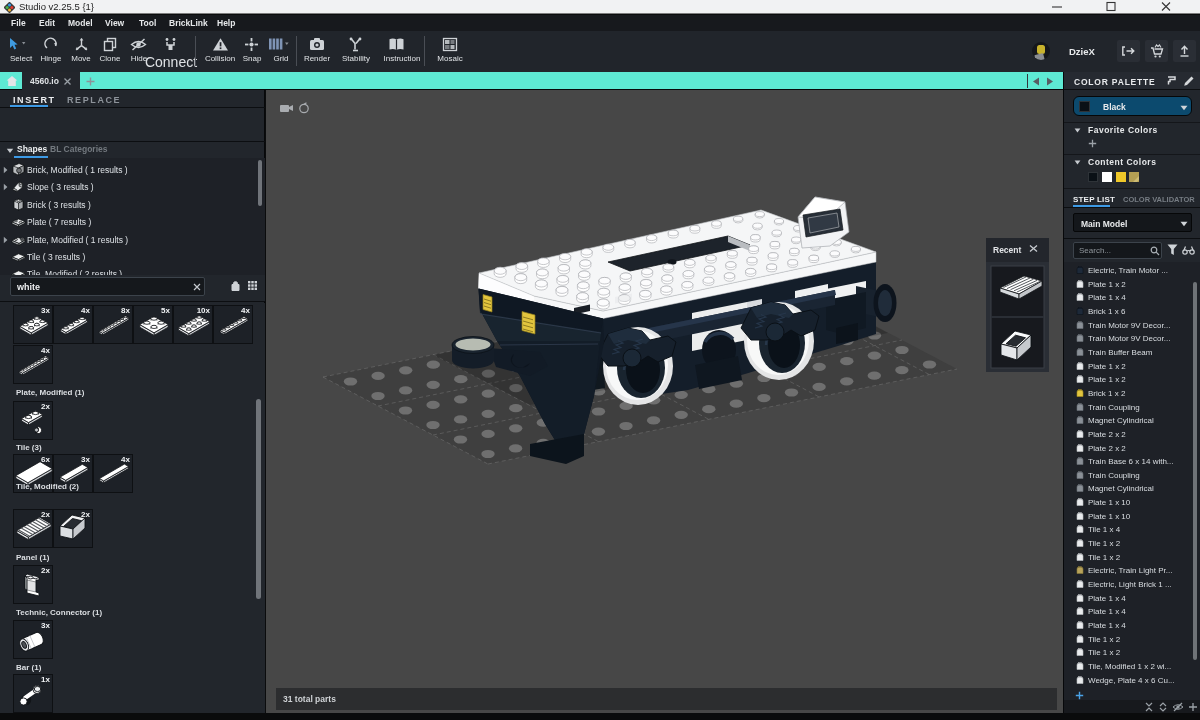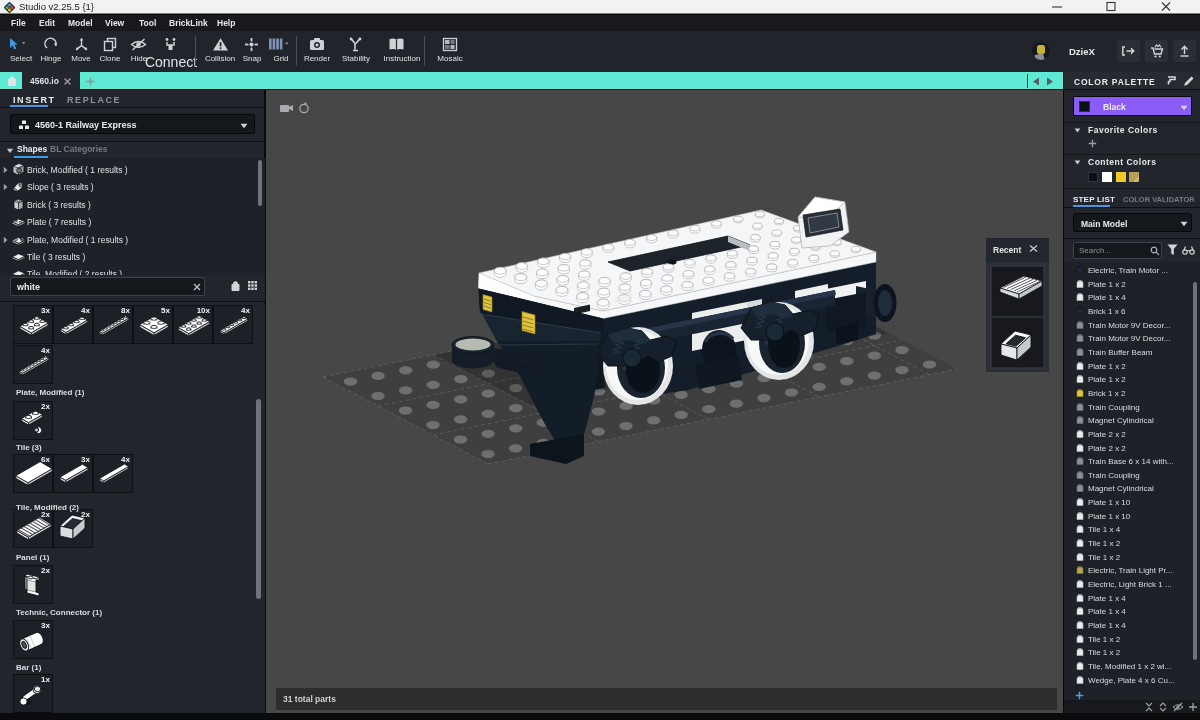--- a/index.html
+++ b/index.html
@@ -166,33 +166,20 @@
       </svg>
   <svg class="abs" style="left:1046px;top:5px" width="8" height="9" viewBox="0 0 8 9">
         <path d="M1 0.5 L7 4.5 L1 8.5 Z" fill="#585d64"></path>
       </svg>
 </div>
     <div class="abs" style="left:0;top:90px;width:265px;height:623px;background:#22262c;border-right:1px solid #07080a;">
 <span class="txt" style="left:13px;top:5px;font-size:9px;font-weight:bold;letter-spacing:1.6px;color:#eceef0;">INSERT</span>
 <span class="txt" style="left:67px;top:5px;font-size:9px;font-weight:bold;letter-spacing:1.6px;color:#8d939a;">REPLACE</span>
 <div class="abs" style="left:10px;top:15px;width:38px;height:2px;background:#3d9ae5;"></div>
 <div class="abs" style="left:0;top:17px;width:265px;height:1px;background:#0c0e11;"></div>
-<div class="abs" style="left:10px;top:24px;width:245px;height:20px;background:#14171b;border:1px solid #060708;border-radius:2px;">
-<svg class="abs" style="left:7px;top:4px" width="12" height="12" viewBox="0 0 12 12">
-          <g fill="#e8eaec">
-            <rect x="4" y="1.5" width="4" height="3.6" rx="0.5"></rect>
-            <rect x="1" y="6.5" width="4" height="3.6" rx="0.5"></rect>
-            <rect x="7" y="6.5" width="4" height="3.6" rx="0.5"></rect>
-          </g>
-        </svg>
-<span class="txt" style="left:24px;top:5px;font-size:9px;font-weight:bold;color:#e8eaec;">4560-1 Railway Express</span>
-<svg class="abs" style="left:229px;top:8px" width="8" height="6" viewBox="0 0 8 6">
-          <path d="M0.5 0.8 L7.5 0.8 L4 5.2 Z" fill="#cfd3d7"></path>
-        </svg>
-</div>
 <div class="abs" style="left:0;top:51px;width:265px;height:1px;background:#0c0e11;"></div>
 <svg class="abs" style="left:6px;top:58px" width="8" height="6" viewBox="0 0 8 6">
         <path d="M0.8 0.8 L7.2 0.8 L4 5 Z" fill="#c6cacf"></path>
       </svg>
 <span class="txt" style="left:17px;top:54px;font-size:8.5px;font-weight:bold;color:#eef0f2;">Shapes</span>
 <span class="txt" style="left:50px;top:54px;font-size:8.5px;font-weight:bold;color:#73797f;">BL Categories</span>
 <div class="abs" style="left:14px;top:66px;width:34px;height:2px;background:#3d9ae5;"></div>
 <div class="abs" style="left:0;top:68px;width:265px;height:117px;background:#1e2127;overflow:hidden;">
         <div class="abs" style="left:0;top:3.0px;width:263px;height:17px;">
           <svg class="abs" style="left:3px;top:5px" width="5" height="8" viewBox="0 0 5 8">
@@ -556,21 +543,21 @@
 <path d="M10 21 L20 14" stroke="#111418" stroke-width="5.8" fill="none" stroke-linecap="round" opacity="0"></path>
 <circle cx="8.5" cy="24.5" r="3.6" fill="#ffffff"></circle>
 <circle cx="22" cy="12.5" r="4" fill="#ffffff"></circle>
 <ellipse cx="22.5" cy="12" rx="3.2" ry="2.6" fill="#eceef0"></ellipse>
 </g>
           </svg>
 <span class="txt" style="right:2px;top:0px;font-size:8px;font-weight:bold;color:#f0f2f4;">1x</span>
         </div>
 <span class="txt" style="left:16px;top:85px;font-size:8px;font-weight:bold;color:#dcdfe3;">Plate, Modified (1)</span>
 <span class="txt" style="left:16px;top:140px;font-size:8px;font-weight:bold;color:#dcdfe3;">Tile (3)</span>
-<span class="txt" style="left:16px;top:200px;font-size:8px;font-weight:bold;color:#dcdfe3;">Tile, Modified (2)</span>
+<span class="txt" style="left:16px;top:179px;font-size:8px;font-weight:bold;color:#dcdfe3;">Tile, Modified (2)</span>
 <span class="txt" style="left:16px;top:250px;font-size:8px;font-weight:bold;color:#dcdfe3;">Panel (1)</span>
 <span class="txt" style="left:16px;top:305px;font-size:8px;font-weight:bold;color:#dcdfe3;">Technic, Connector (1)</span>
 <span class="txt" style="left:16px;top:360px;font-size:8px;font-weight:bold;color:#dcdfe3;">Bar (1)</span>
 <div class="abs" style="left:256px;top:96px;width:5px;height:200px;background:#70747a;border-radius:2.5px;"></div>
 </div>
 </div>
 <svg class="abs" style="left:266px;top:90px" width="797" height="623" viewBox="266 90 797 623">
       <rect x="266" y="90" width="797" height="623" fill="#474747"></rect>
 <polygon points="323,377 488,464 957,369 792,282" fill="#3f3f3f"></polygon>
 <line x1="323.0" y1="377.0" x2="792.0" y2="282.0" stroke="#9a9a9a" stroke-width="0.6" stroke-dasharray="4,3" opacity="0.5"></line>
@@ -938,21 +925,21 @@
     <div class="abs" style="left:1063px;top:72px;width:137px;height:641px;background:#22262c;border-left:1px solid #07080a;">
 <div class="abs" style="left:0;top:0;width:137px;height:18px;background:#262a31;border-bottom:1px solid #0c0e11;">
 <span class="txt" style="left:10px;top:5px;font-size:8.5px;font-weight:bold;letter-spacing:0.8px;color:#e8eaec;">COLOR PALETTE</span>
 <svg class="abs" style="left:102px;top:3px" width="13" height="13" viewBox="0 0 13 13">
           <path d="M2 2 h7 v2.5 h-5 v2 h-1.5 v3" fill="none" stroke="#d5d8db" stroke-width="1.5"></path>
         </svg>
 <svg class="abs" style="left:118px;top:3px" width="13" height="13" viewBox="0 0 13 13">
           <path d="M9.5 1.5 l2 2 l-6.5 6.5 l-2.8 0.8 l0.8 -2.8 Z" fill="#d5d8db"></path>
         </svg>
 </div>
-      <div class="abs" style="left:9px;top:24px;width:119px;height:20px;background:#8b5cf6;border:1px solid #060708;border-radius:0;">
+      <div class="abs" style="left:9px;top:24px;width:119px;height:20px;background:#0c4a6e;border:1px solid #060708;border-radius:6px;">
 <div class="abs" style="left:5px;top:4px;width:11px;height:11px;background:#0a1016;border:1px solid #2e3338;"></div>
 <span class="txt" style="left:29px;top:5px;font-size:8.5px;font-weight:bold;color:#e8eaec;">Black</span>
 <svg class="abs" style="left:106px;top:8px" width="8" height="6" viewBox="0 0 8 6">
           <path d="M0.5 0.8 L7.5 0.8 L4 5.2 Z" fill="#cfd3d7"></path>
         </svg>
 </div>
 <div class="abs" style="left:0;top:50px;width:137px;height:1px;background:#14161a;"></div>
       <svg class="abs" style="left:10px;top:56px" width="7" height="5" viewBox="0 0 7 5">
         <path d="M0.6 0.6 L6.4 0.6 L3.5 4.4 Z" fill="#c6cacf"></path>
       </svg>

